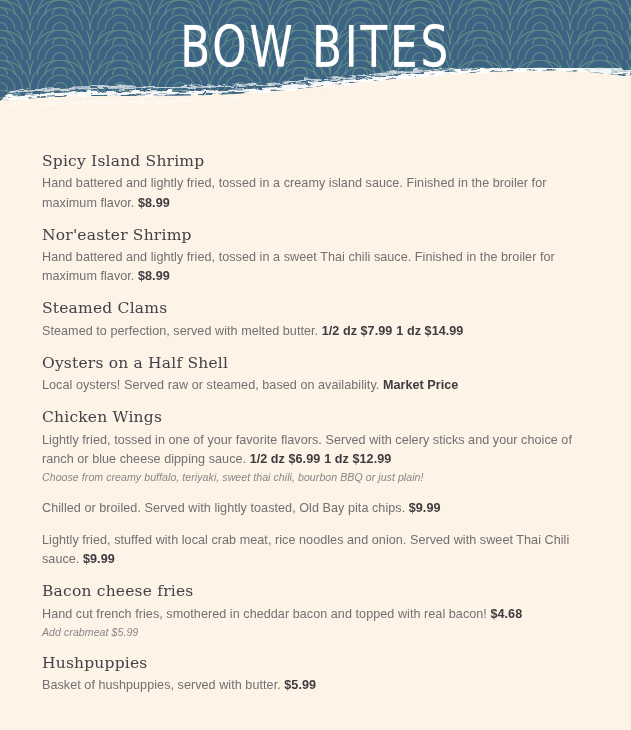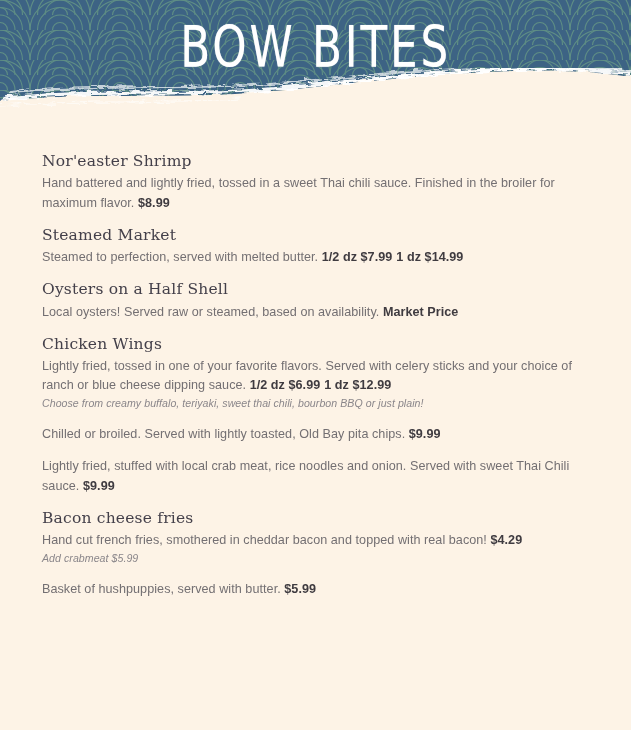--- a/index.html
+++ b/index.html
@@ -197,28 +197,32 @@
         <circle cx="450" cy="7" r="0.7"></circle>
           <circle cx="492" cy="5" r="0.6"></circle>
         <circle cx="538" cy="3" r="0.7"></circle>
           <circle cx="580" cy="5" r="0.6"></circle>
       </g>
     </svg>
   </div>
 
   <div class="menu">
 
+    <div class="item">
+      <div class="item-name">Spicy Island Shrimp</div>
+      <p class="item-desc"><span>Hand battered and lightly fried, tossed in a creamy island sauce. Finished in the broiler for maximum flavor. </span><span class="price">$8.99</span></p>
+    </div>
 
     <div class="item">
       <div class="item-name">Nor'easter Shrimp</div>
       <p class="item-desc"><span>Hand battered and lightly fried, tossed in a sweet Thai chili sauce. Finished in the broiler for maximum flavor. </span><span class="price">$8.99</span></p>
     </div>
 
     <div class="item">
-      <div class="item-name">Steamed Market</div>
+      <div class="item-name">Steamed Clams</div>
       <p class="item-desc"><span>Steamed to perfection, served with melted butter. </span><span class="price">1/2 dz $7.99</span><span class="price">1 dz $14.99</span></p>
     </div>
 
     <div class="item">
       <div class="item-name">Oysters on a Half Shell</div>
       <p class="item-desc"><span>Local oysters! Served raw or steamed, based on availability. </span><span class="price">Market Price</span></p>
     </div>
 
     <div class="item">
       <div class="item-name">Chicken Wings</div>
@@ -229,22 +233,23 @@
     <div class="item">
       <p class="item-desc"><span>Chilled or broiled. Served with lightly toasted, Old Bay pita chips. </span><span class="price">$9.99</span></p>
     </div>
 
     <div class="item">
       <p class="item-desc"><span>Lightly fried, stuffed with local crab meat, rice noodles and onion. Served with sweet Thai Chili sauce. </span><span class="price">$9.99</span></p>
     </div>
 
     <div class="item">
       <div class="item-name">Bacon cheese fries</div>
-      <p class="item-desc"><span>Hand cut french fries, smothered in cheddar bacon and topped with real bacon! </span><span class="price">$4.29</span></p>
+      <p class="item-desc"><span>Hand cut french fries, smothered in cheddar bacon and topped with real bacon! </span><span class="price">$4.68</span></p>
       <p class="item-note">Add crabmeat $5.99</p>
     </div>
 
     <div class="item">
+      <div class="item-name">Hushpuppies</div>
       <p class="item-desc"><span>Basket of hushpuppies, served with butter. </span><span class="price">$5.99</span></p>
     </div>
 
   </div>
 </div>
 
 </body></html>

